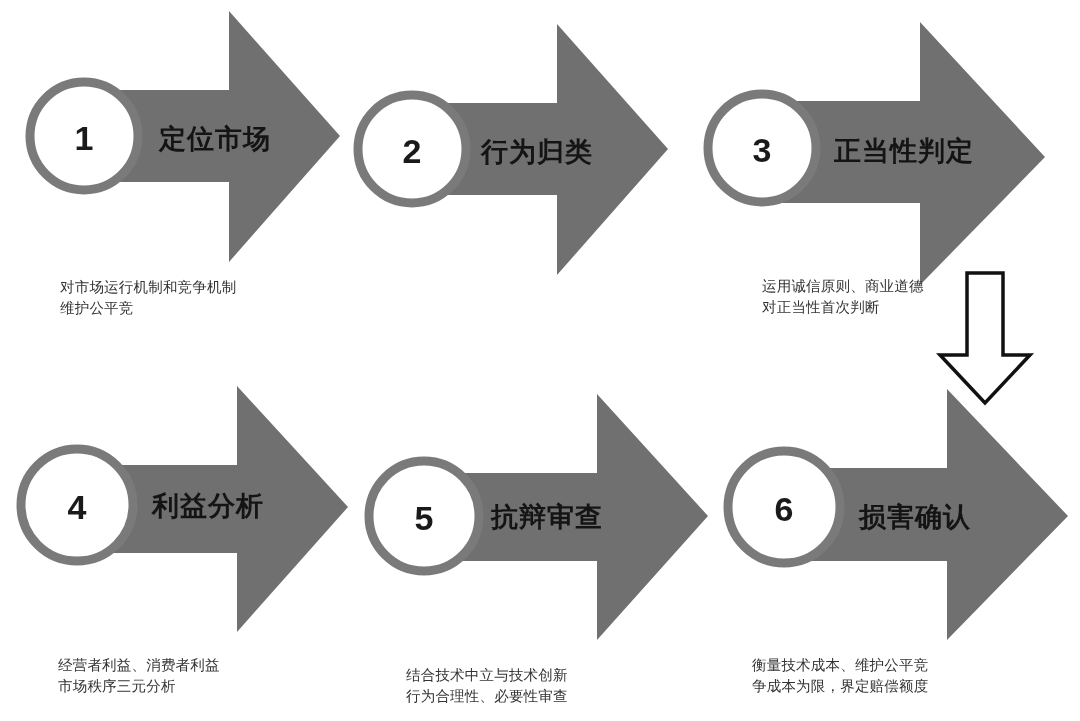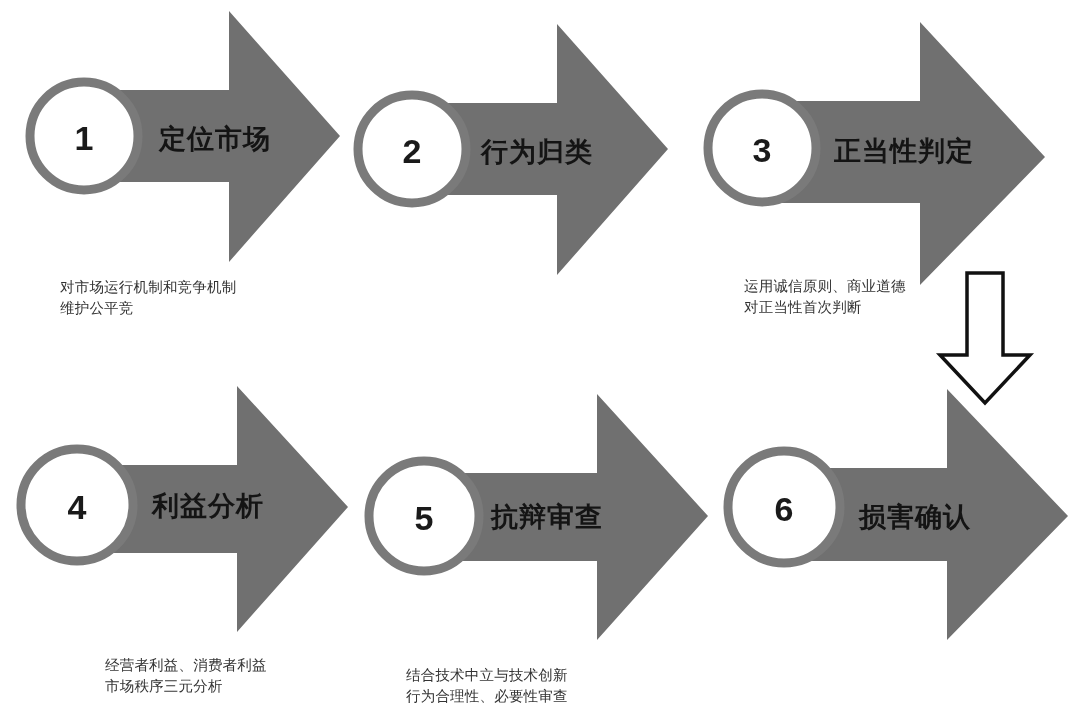--- a/index.html
+++ b/index.html
@@ -119,23 +119,25 @@
       <text class="step-number-text" x="784" y="509">6</text>
       <text class="step-label-text" x="859" y="517">损害确认</text>
     </g>
 
   </svg>
 
   <div class="caption-block" style="left:60px; top:277px;">对市场运行机制和竞争机制
 维护公平竞</div>
 
 
-  <div class="caption-block" style="left:744px; top:276px;">运用诚信原则、商业道德
+  <div class="caption-block" style="left:762px; top:276px;">运用诚信原则、商业道德
 对正当性首次判断</div>
 
-  <div class="caption-block" style="left:58px; top:655px;margin-left:47px;">经营者利益、消费者利益
+  <div class="caption-block" style="left:58px; top:655px;">经营者利益、消费者利益
 市场秩序三元分析</div>
 
   <div class="caption-block" style="left:406px; top:665px;">结合技术中立与技术创新
 行为合理性、必要性审查</div>
 
+  <div class="caption-block" style="left:752px; top:655px;">衡量技术成本、维护公平竞
+争成本为限，界定赔偿额度</div>
 
 </div>
 
 </body></html>

